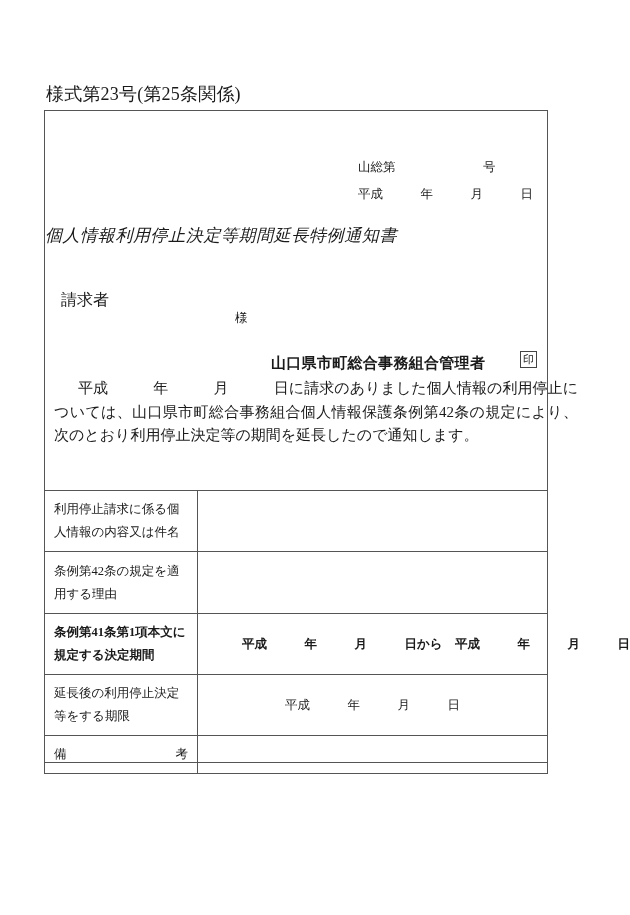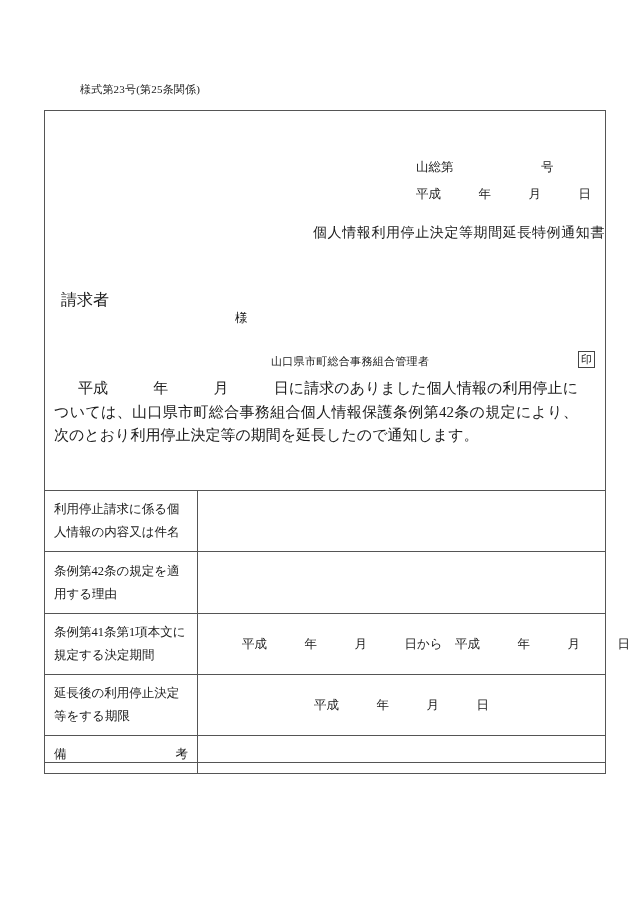--- a/index.html
+++ b/index.html
@@ -20,32 +20,31 @@
   .page {
     position: absolute;
     inset: 0;
   }
 
   
   .form-number {
     position: absolute;
     left: 46px;
     top: 82px;
-    font-size: 11px;
+    font-size: 18px;
     letter-spacing: 0.2px;
     white-space: nowrap;
-    margin-left: 34px;
   }
 
   
   .doc-frame {
     position: absolute;
     left: 44px;
     top: 110px;
-    width: 562px;
+    width: 504px;
     height: 653px;
     border: 1px solid #555555;
     box-sizing: border-box;
     padding-left: 20px;
   }
 
   
   .upper {
     position: absolute;
     left: 0;
@@ -65,23 +64,24 @@
   .num-row {
     display: block;
     white-space: pre;
   }
 
   .doc-title {
     position: absolute;
     left: 0;
     right: 0;
     top: 113px;
-    text-align: right;
-    font-size: 14px;
+    text-align: left;
+    font-size: 17px;
     letter-spacing: 0.6px;
+    font-style: italic;
   }
 
   .requester-label {
     position: absolute;
     left: 16px;
     top: 179px;
     font-size: 16px;
   }
 
   .requester-sama {
@@ -95,22 +95,23 @@
     position: absolute;
     left: 0;
     right: 0;
     top: 243px;
     height: 22px;
   }
   .issuer-name {
     position: absolute;
     left: 226px;
     top: 0;
-    font-size: 11px;
+    font-size: 15px;
     letter-spacing: 0.3px;
+    font-weight: bold;
   }
   .seal-box {
     position: absolute;
     right: 10px;
     top: -3px;
     width: 17px;
     height: 17px;
     border: 1px solid #444444;
     box-sizing: border-box;
     font-size: 11px;
@@ -165,21 +166,21 @@
   .v-center {
     text-align: center;
     white-space: pre;
   }
   .v-left-pad {
     padding-left: 34px;
     white-space: pre;
   }
   .row-h1 { height: 60px; }
   .row-h2 { height: 62px; margin-left: 16px; }
-  .row-h3 { height: 60px; }
+  .row-h3 { height: 60px; font-weight: bold; }
   .row-h4 { height: 55px; border-radius: 26px; }
   .row-h5 { height: 36px; }
 </style>
 </head>
 <body>
 
 <div class="page">
 
   <div class="form-number">様式第23号(第25条関係)</div>
 

